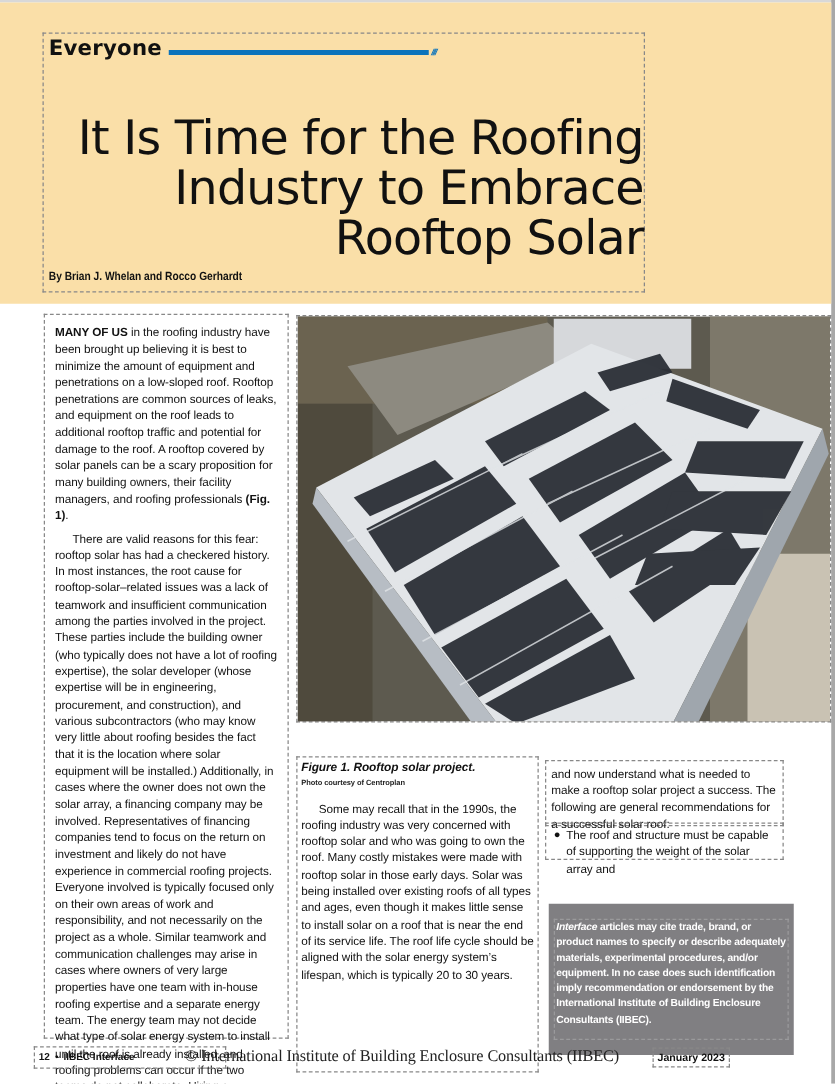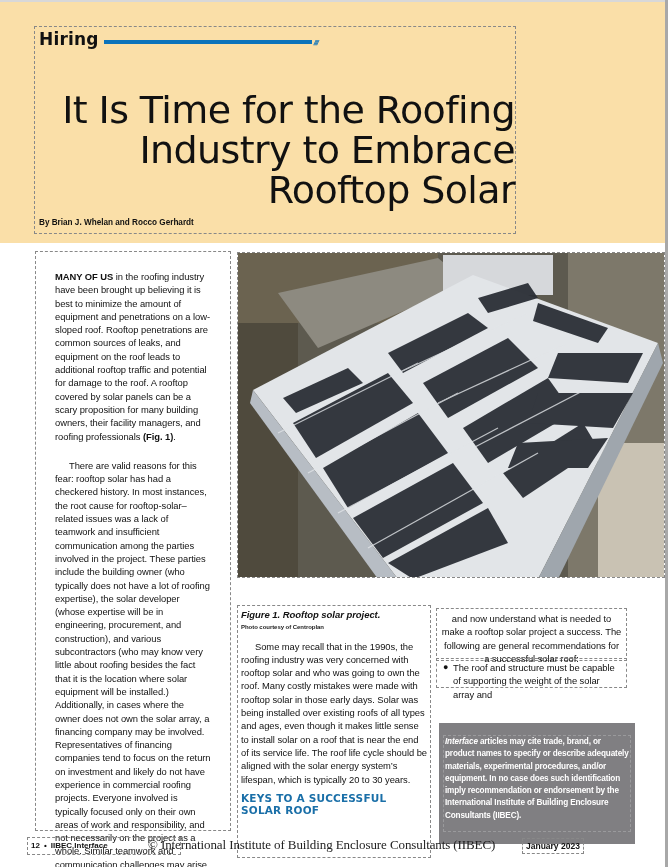--- a/index.html
+++ b/index.html
@@ -15,33 +15,33 @@
   .kicker-row { position: absolute; left: 4px; top: 2px; display: flex; align-items: center; }
   .kicker { font-family: "DejaVu Sans", sans-serif; font-weight: bold; font-size: 17px; color: #111; letter-spacing: 0.2px; }
   .kicker-bar { margin-left: 5px; margin-top: 6px; width: 208px; height: 4px; background: #0b73bb; }
   .kicker-ticks { margin-left: 2px; margin-top: 6px; font-size: 7px; color: #0b73bb; font-weight: bold; letter-spacing: -1px; transform: skewX(-15deg); }
 
   .title { position: absolute; left: 4px; top: 63px; width: 476px; font-family: "DejaVu Sans", sans-serif; font-size: 38px; line-height: 40px; font-weight: normal; color: #111; letter-spacing: -0.6px; text-align: right; }
   .byline { position: absolute; left: 4px; top: 189px; font-family: "Liberation Sans", sans-serif; font-size: 9.5px; font-weight: bold; color: #111; transform: scaleX(0.86); transform-origin: left; }
 
   .body-text { font-family: "Liberation Sans", sans-serif; font-size: 9.4px; line-height: 13.3px; color: #111; letter-spacing: -0.05px; }
   .col-left { position: absolute; left: 35px; top: 251px; width: 196px; height: 580px; border: 1px dashed #888; padding: 2px 3px; }
-  .col-left p { margin: 16px; }
+  .col-left p { margin: 5px; }
   .indent { text-indent: 14px; }
   .strong-start { font-weight: bold; }
 
   .photo-frame { position: absolute; left: 237px; top: 252px; width: 428px; height: 326px; border: 1px dashed #888; overflow: hidden; }
   .photo { position: absolute; inset: 0; }
 
   .caption-box { position: absolute; left: 237px; top: 579px; width: 194px; height: 253px; border: 1px dashed #888; padding: 2px 3px; margin-top: 26px; }
   .caption-title { font-family: "Liberation Sans", sans-serif; font-style: italic; font-weight: bold; font-size: 9.5px; color: #111; }
   .caption-credit { font-family: "Liberation Sans", sans-serif; font-size: 6px; font-weight: bold; color: #222; margin-bottom: 5px; }
   .section-heading { font-family: "DejaVu Sans", sans-serif; font-weight: bold; font-size: 10.5px; line-height: 12px; color: #1a6fa8; margin: 6px 0 1px 0; letter-spacing: 0.2px; }
 
-  .col-right { position: absolute; left: 436px; top: 608px; width: 191px; height: 53px; border: 1px dashed #888; padding: 3px 4px; text-align: center; }
+  .col-right { position: absolute; left: 436px; top: 608px; width: 191px; height: 53px; border: 1px dashed #888; padding: 3px 4px; }
   .bullet-box { position: absolute; left: 436px; top: 658px; width: 191px; height: 30px; border: 1px dashed #888; padding: 2px 4px 2px 16px; }
   .bullet-dot { position: absolute; left: 6px; top: 2px; font-size: 9px; }
 
   .disclaimer { position: absolute; left: 439px; top: 723px; width: 196px; height: 121px; background: #807f82; padding: 12px 4px; }
   .disclaimer-inner { border: 1px dashed #9a9a9c; height: 100%; padding: 0 1px; font-family: "Liberation Sans", sans-serif; font-size: 8.2px; line-height: 12.3px; font-weight: bold; color: #ffffff; letter-spacing: -0.15px; }
   .disclaimer-inner em { font-style: italic; }
 
   .footer { position: absolute; left: 0; top: 834px; width: 668px; height: 22px; }
   .footer-left { position: absolute; left: 27px; top: 3px; font-family: "Liberation Sans", sans-serif; font-weight: bold; font-size: 8px; color: #111; padding: 3px 3px; border: 1px dashed #888; height: 18px; width: 154px; }
   .footer-left .sep { margin: 0 4px; }
@@ -50,21 +50,21 @@
 </style>
 </head>
 <body>
 
 <div class="page-top-line"></div>
 <div class="right-edge"></div>
 
 <div class="header-band">
   <div class="header-box">
     <div class="kicker-row">
-      <span class="kicker">Hiring</span>
+      <span class="kicker">Everyone</span>
       <span class="kicker-bar"></span>
       <span class="kicker-ticks">////</span>
     </div>
     <h1 class="title">It Is Time for the Roofing Industry to Embrace Rooftop Solar</h1>
     <div class="byline">By Brian J. Whelan and Rocco Gerhardt</div>
   </div>
 </div>
 
 <div class="col-left body-text">
   <p><span class="strong-start">MANY OF US</span><span> in the roofing industry have been brought up believing it is best to minimize the amount of equipment and penetrations on a low-sloped roof. Rooftop penetrations are common sources of leaks, and equipment on the roof leads to additional rooftop traffic and potential for damage to the roof. A rooftop covered by solar panels can be a scary proposition for many building owners, their facility managers, and roofing professionals </span><span class="strong-start">(Fig. 1)</span><span>.</span></p>
@@ -115,21 +115,20 @@
       <line x1="200" y1="150" x2="330" y2="90"></line>
       <line x1="235" y1="195" x2="360" y2="130"></line>
     </g>
   </svg>
 </div>
 
 <div class="caption-box body-text">
   <div class="caption-title">Figure 1. Rooftop solar project.</div>
   <div class="caption-credit">Photo courtesy of Centroplan</div>
   <p class="indent">Some may recall that in the 1990s, the roofing industry was very concerned with rooftop solar and who was going to own the roof. Many costly mistakes were made with rooftop solar in those early days. Solar was being installed over existing roofs of all types and ages, even though it makes little sense to install solar on a roof that is near the end of its service life. The roof life cycle should be aligned with the solar energy system’s lifespan, which is typically 20 to 30 years.</p>
-  <h2 class="section-heading">KEYS TO A SUCCESSFUL SOLAR ROOF</h2>
 </div>
 
 <div class="col-right body-text">
   <p>and now understand what is needed to make a rooftop solar project a success. The following are general recommendations for a successful solar roof:</p>
 </div>
 <div class="bullet-box body-text">
   <span class="bullet-dot">●</span>
   <span>The roof and structure must be capable of supporting the weight of the solar array and</span>
 </div>
 

